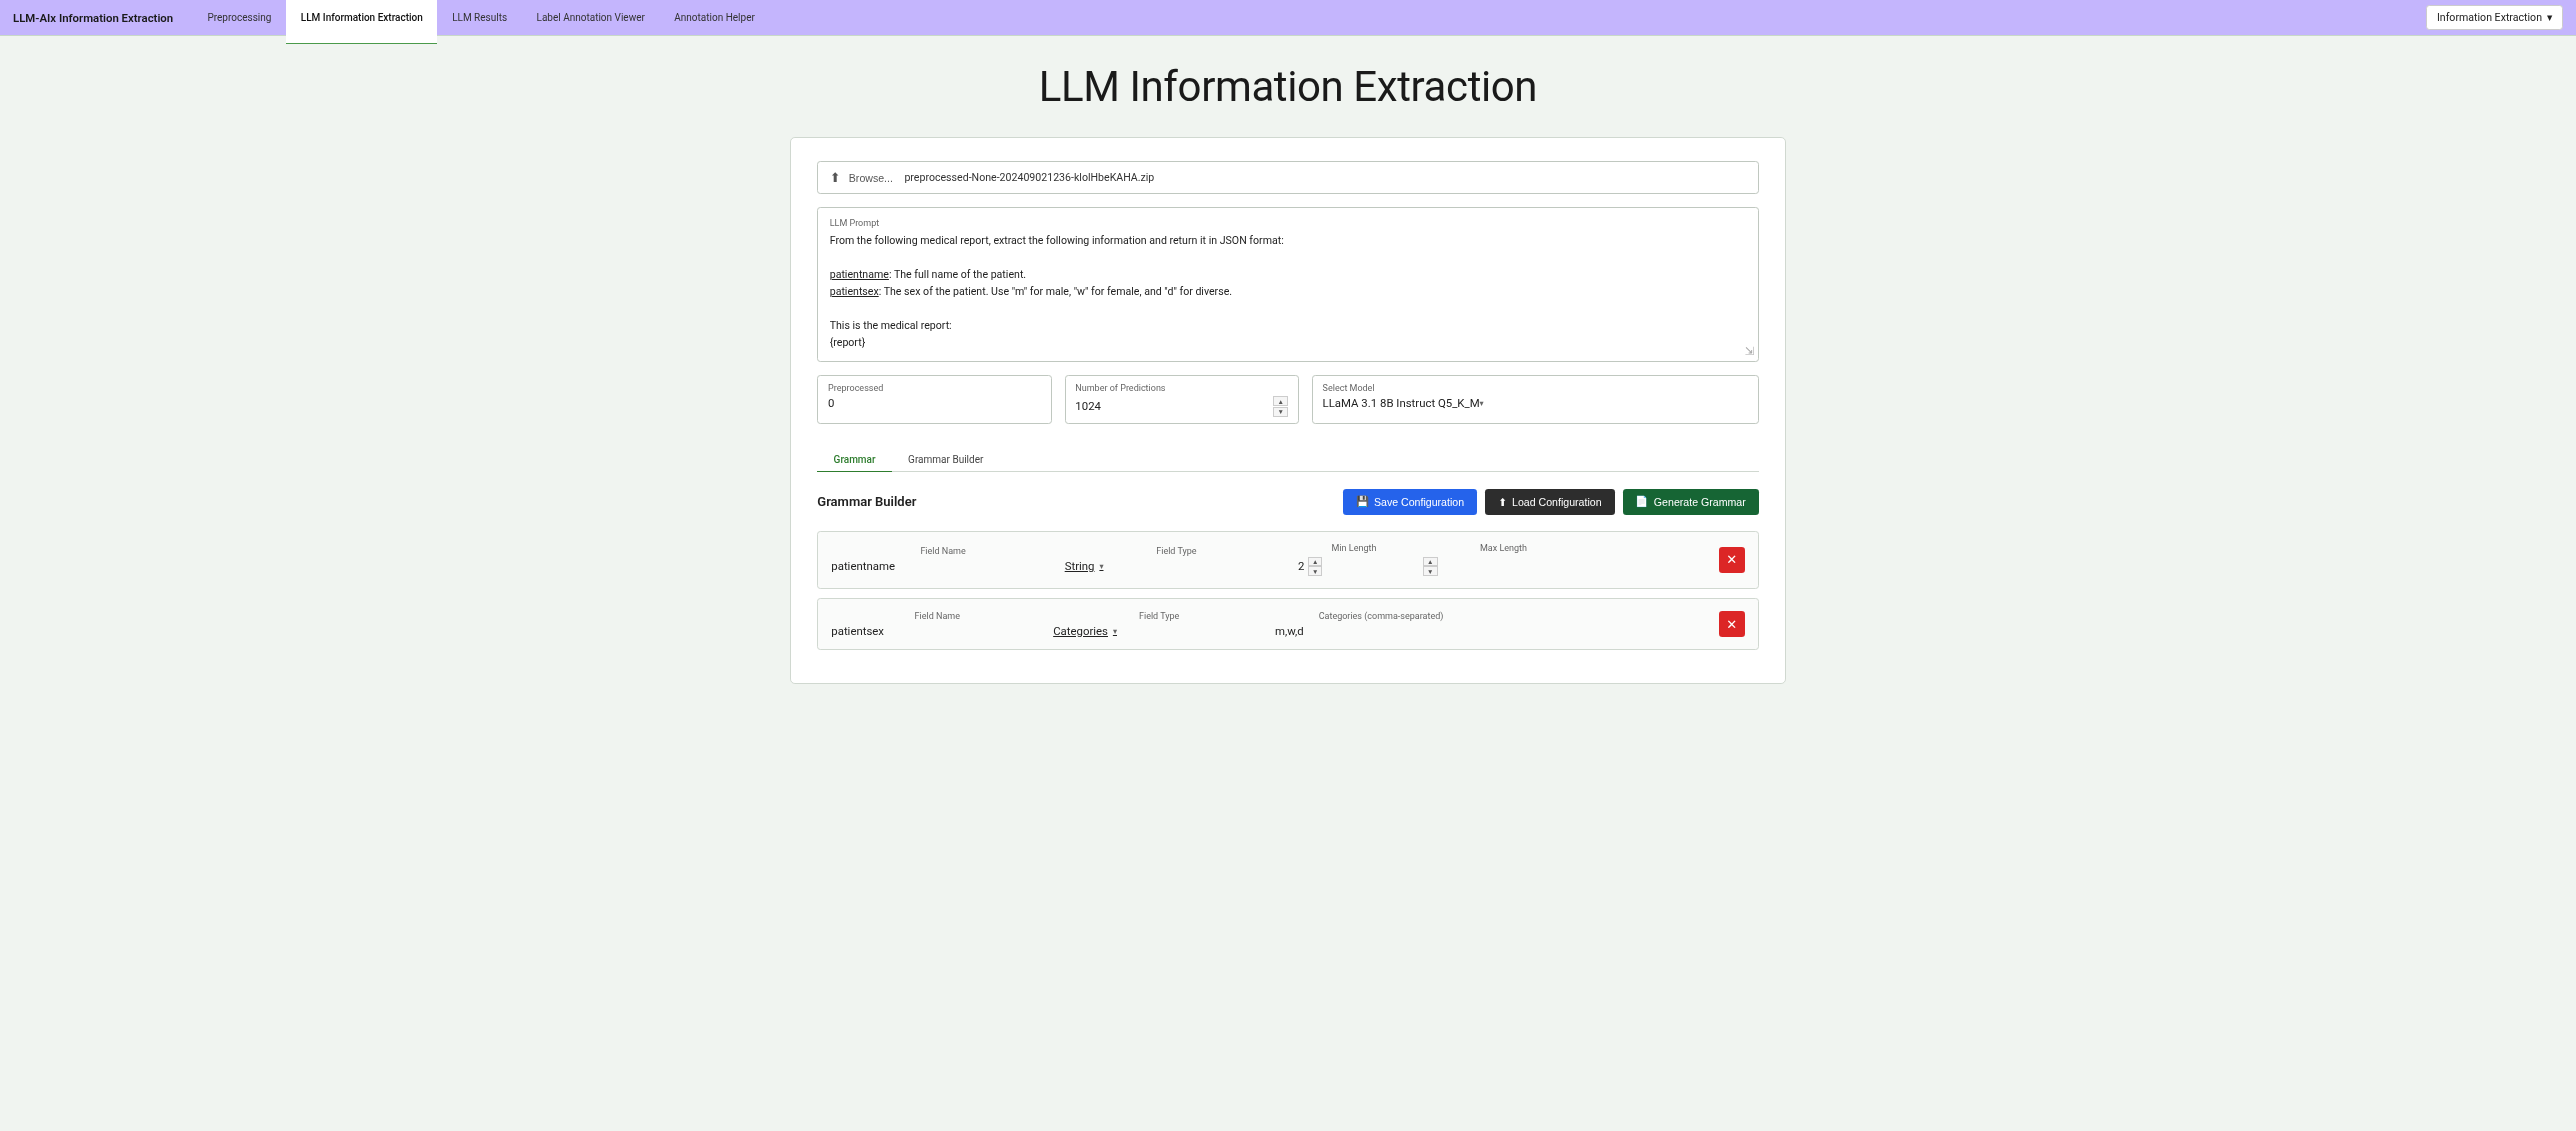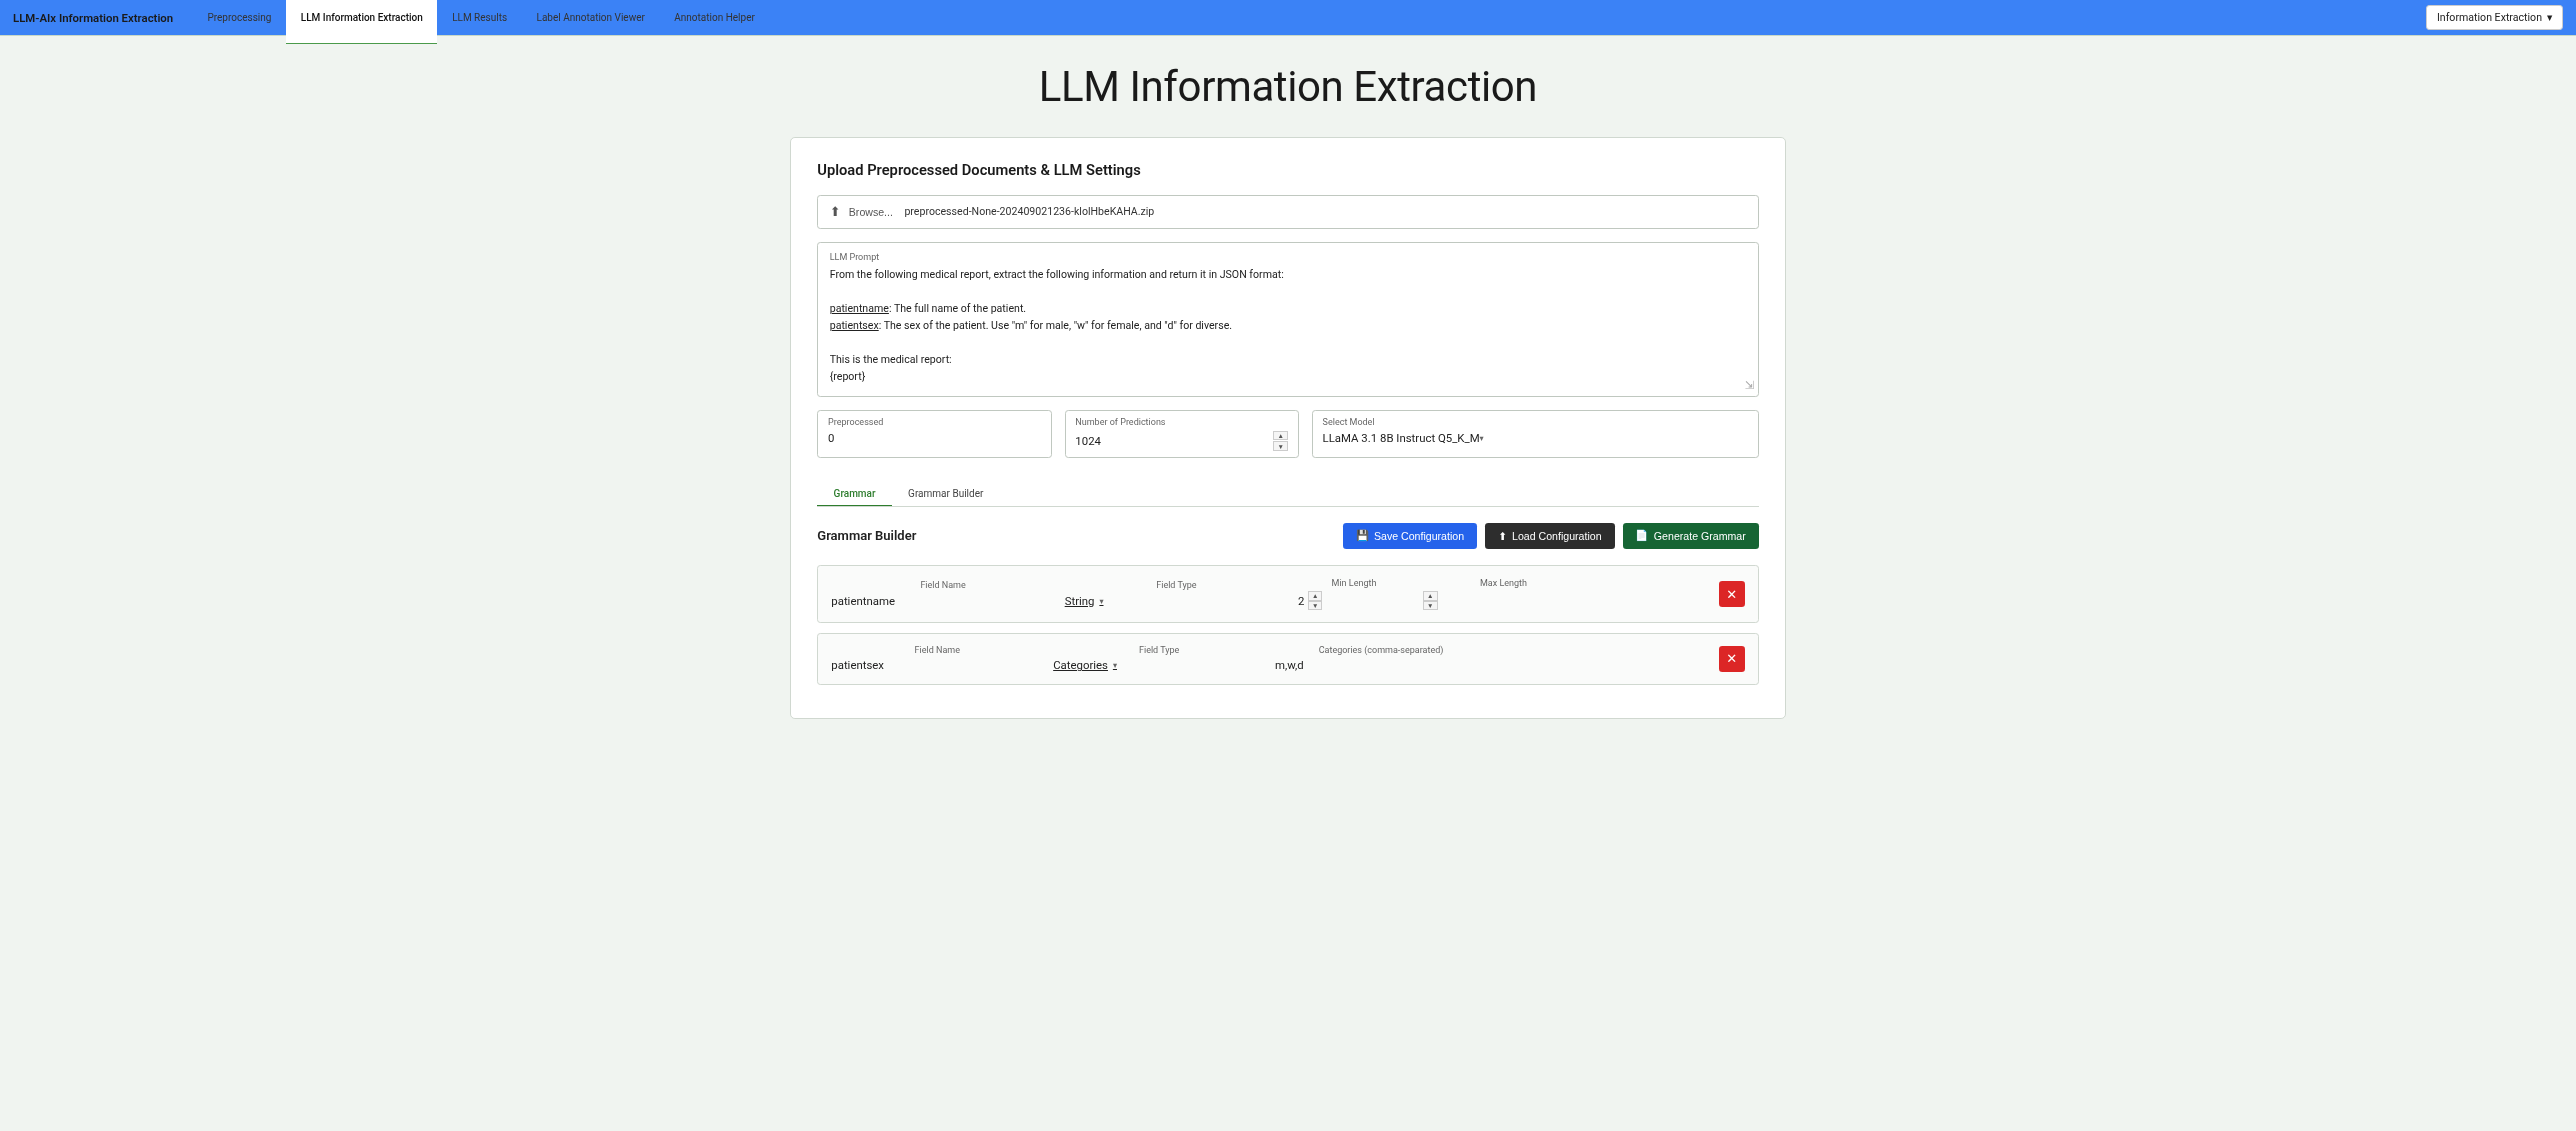--- a/index.html
+++ b/index.html
@@ -8,21 +8,21 @@
       background: #f0f4f0;
       min-height: 100vh;
       font-size: 11.4px;
       color: #222;
     }
 
     
     .top-nav {
       display: flex;
       align-items: center;
-      background: #3b82f6;
+      background: #c4b5fd;
       padding: 0 13px;
       height: 36px;
       border-bottom: 0.8px solid #c8d8c8;
       position: relative;
     }
     .nav-brand {
       font-weight: 600;
       font-size: 11.4px;
       color: #1a1a1a;
       margin-right: 19.6px;
@@ -350,21 +350,20 @@
     <span>Information Extraction</span>
     <span>▾</span>
   </div>
 </nav>
 
 <div class="main-content">
 
   <h1 class="page-title">LLM Information Extraction</h1>
 
   <div class="card">
-    <div class="section-title">Upload Preprocessed Documents &amp; LLM Settings</div>
 
     <div class="file-upload-row">
       <span class="upload-icon">⬆</span>
       <button class="browse-btn">Browse...</button>
       <span class="file-name">preprocessed-None-202409021236-klolHbeKAHA.zip</span>
     </div>
 
     <div class="prompt-container">
       <div class="prompt-label">LLM Prompt</div>
       <div class="prompt-text">

